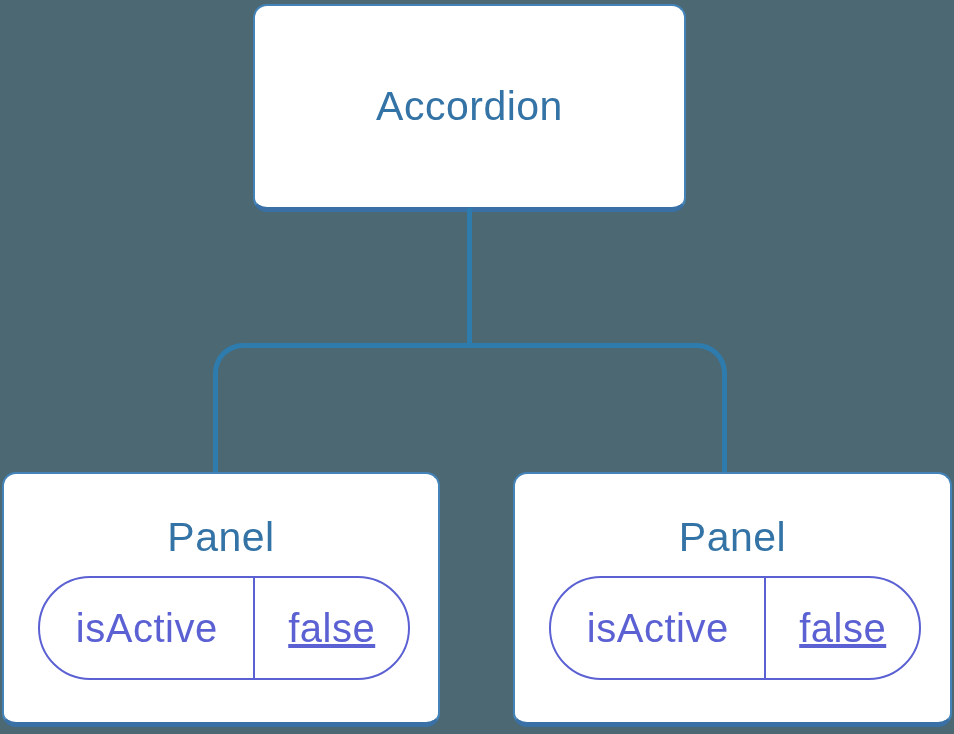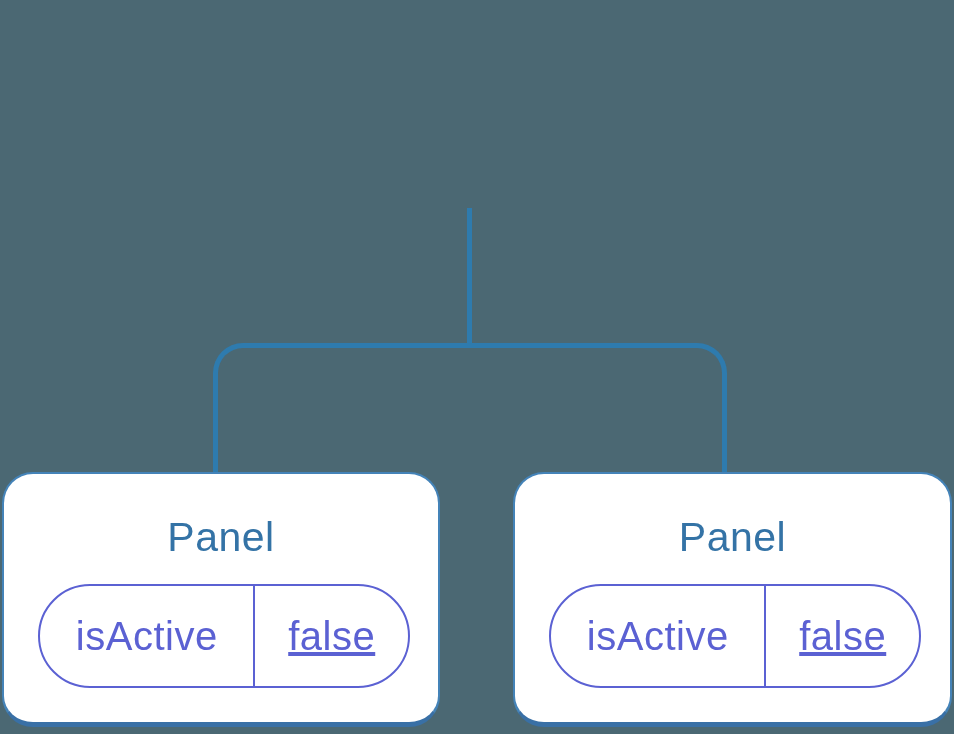--- a/index.html
+++ b/index.html
@@ -54,40 +54,39 @@
     height: 129px;
     border-top: 5px solid var(--connector);
     border-left: 5px solid var(--connector);
     border-right: 5px solid var(--connector);
     border-radius: 30px 30px 0 0;
   }
   .panel-node {
     top: 472px;
     width: 438px;
     height: 255px;
-    border-radius: 31px;
   }
   .panel-left  { left: 2px; }
   .panel-right { left: 513px; width: 439px; }
   .panel-title {
     position: absolute;
     top: 40px;
     left: 0;
     width: 100%;
     text-align: center;
     color: var(--heading-text);
     font-size: 41px;
     font-weight: 500;
     letter-spacing: 0.5px;
   }
   .state-pill {
     position: absolute;
     box-sizing: border-box;
     left: 34px;
-    top: 110px;
+    top: 102px;
     width: 372px;
     height: 104px;
     border: 2px solid var(--pill);
     border-radius: 52px;
     display: flex;
     color: var(--pill);
     font-size: 40px;
     font-weight: 500;
     letter-spacing: 0.5px;
   }
@@ -104,20 +103,23 @@
     align-items: center;
     justify-content: center;
     text-decoration: underline;
   }
 </style>
 </head>
 <body>
 
 <div class="canvas">
 
+  <div class="node root-node">
+    <span class="node-label">Accordion</span>
+  </div>
 
   <div class="stem"></div>
   <div class="bracket"></div>
 
   <div class="node panel-node panel-left">
     <div class="panel-title">Panel</div>
     <div class="state-pill">
       <div class="pill-key">isActive</div>
       <div class="pill-value">false</div>
     </div>

